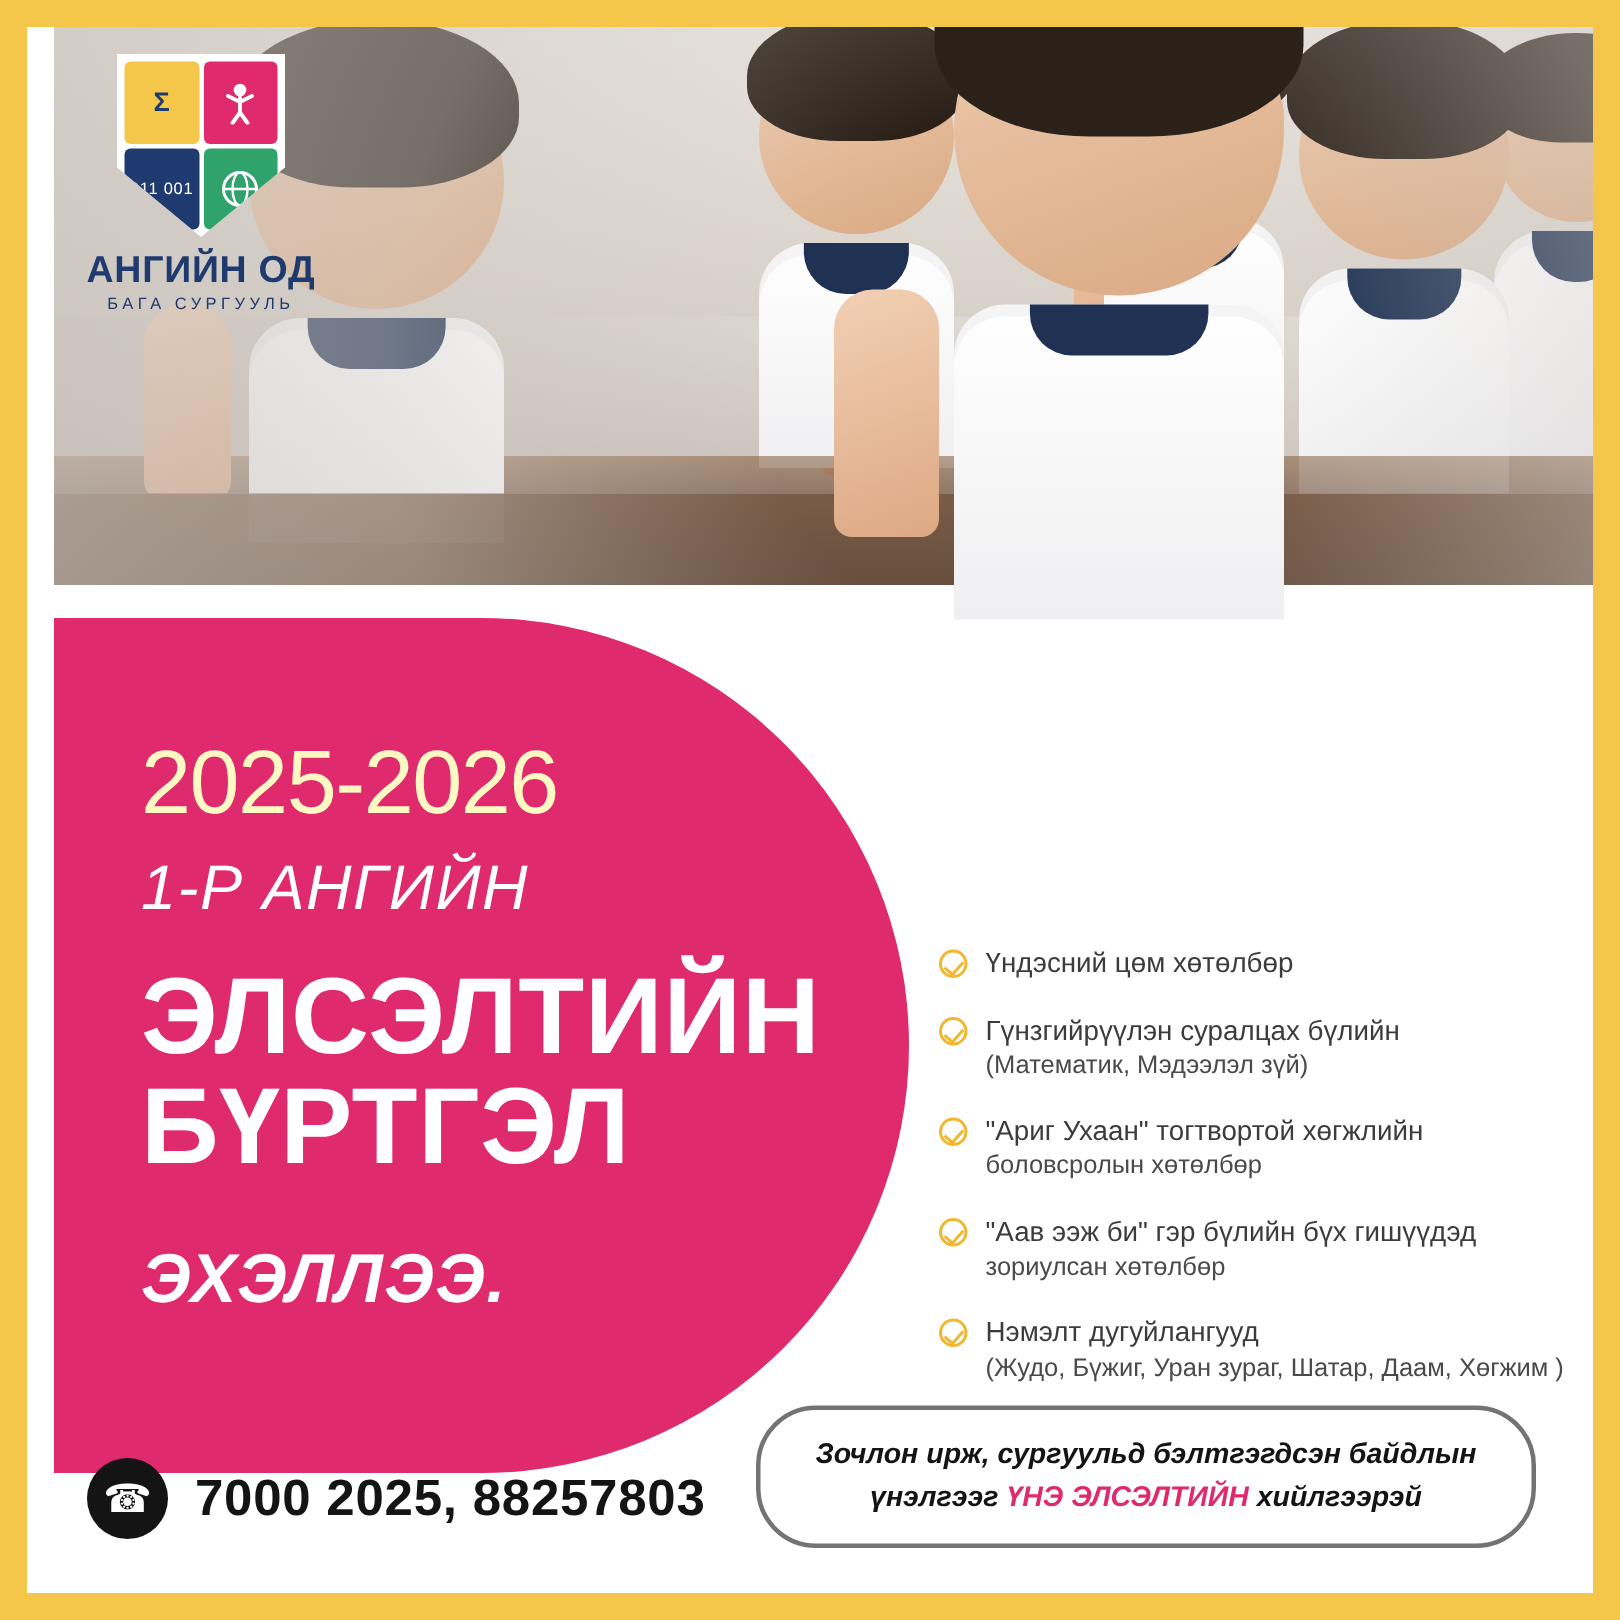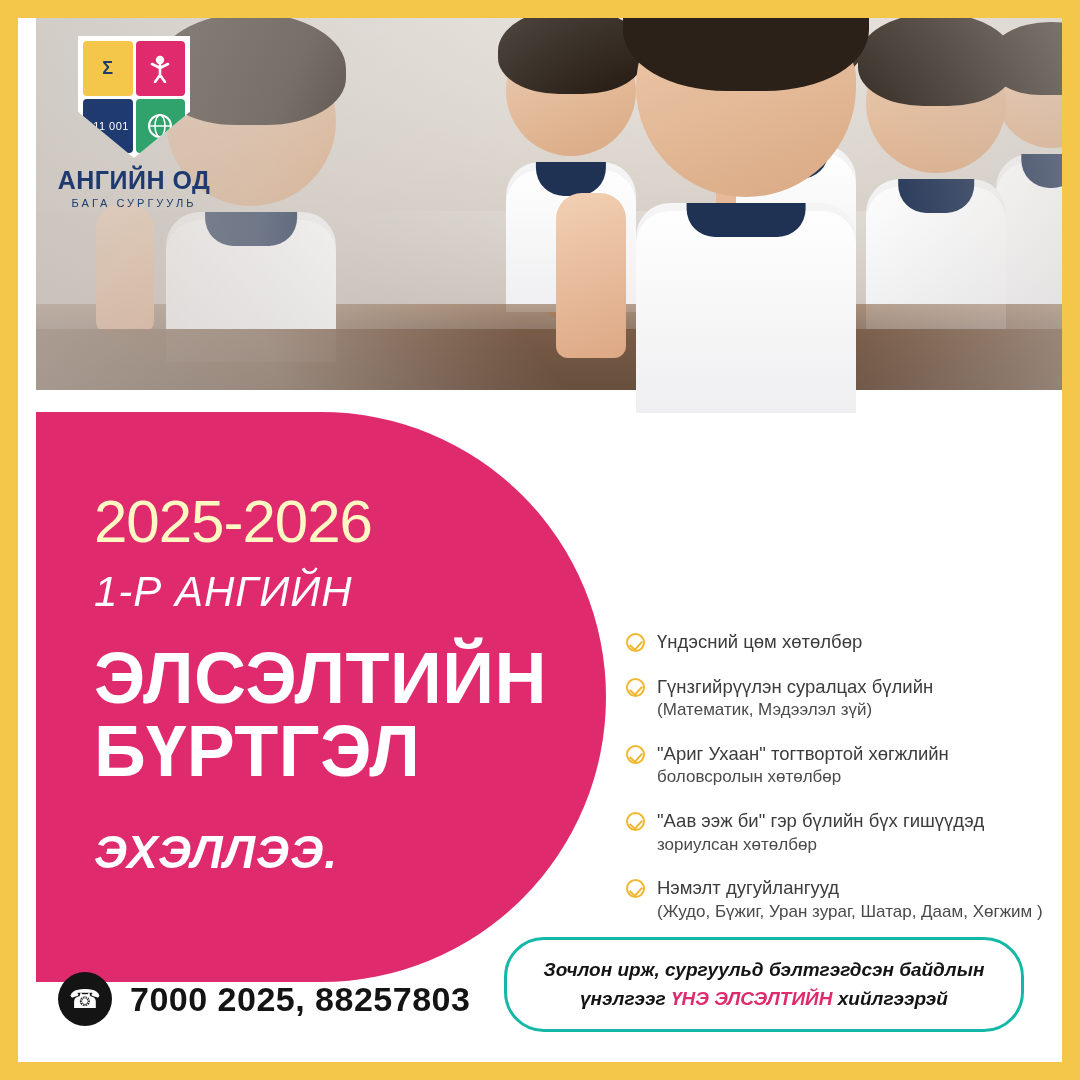--- a/index.html
+++ b/index.html
@@ -186,21 +186,21 @@
   }
   .phone-num {
     font-size: 34px; font-weight: 700; color: #141414; letter-spacing: .5px;
   }
 
   
   .pill {
     position: absolute;
     right: 38px; bottom: 30px;
     width: 520px;
-    border: 3px solid #14b8a6;
+    border: 3px solid #737373;
     border-radius: 40px;
     padding: 16px 24px;
     text-align: center;
     background: #ffffff;
   }
   .pill-line {
     font-size: 19px; font-style: italic; font-weight: 700;
     color: #141414; line-height: 1.5;
   }
   .pill-line .hl { color: #e02a6e; }

